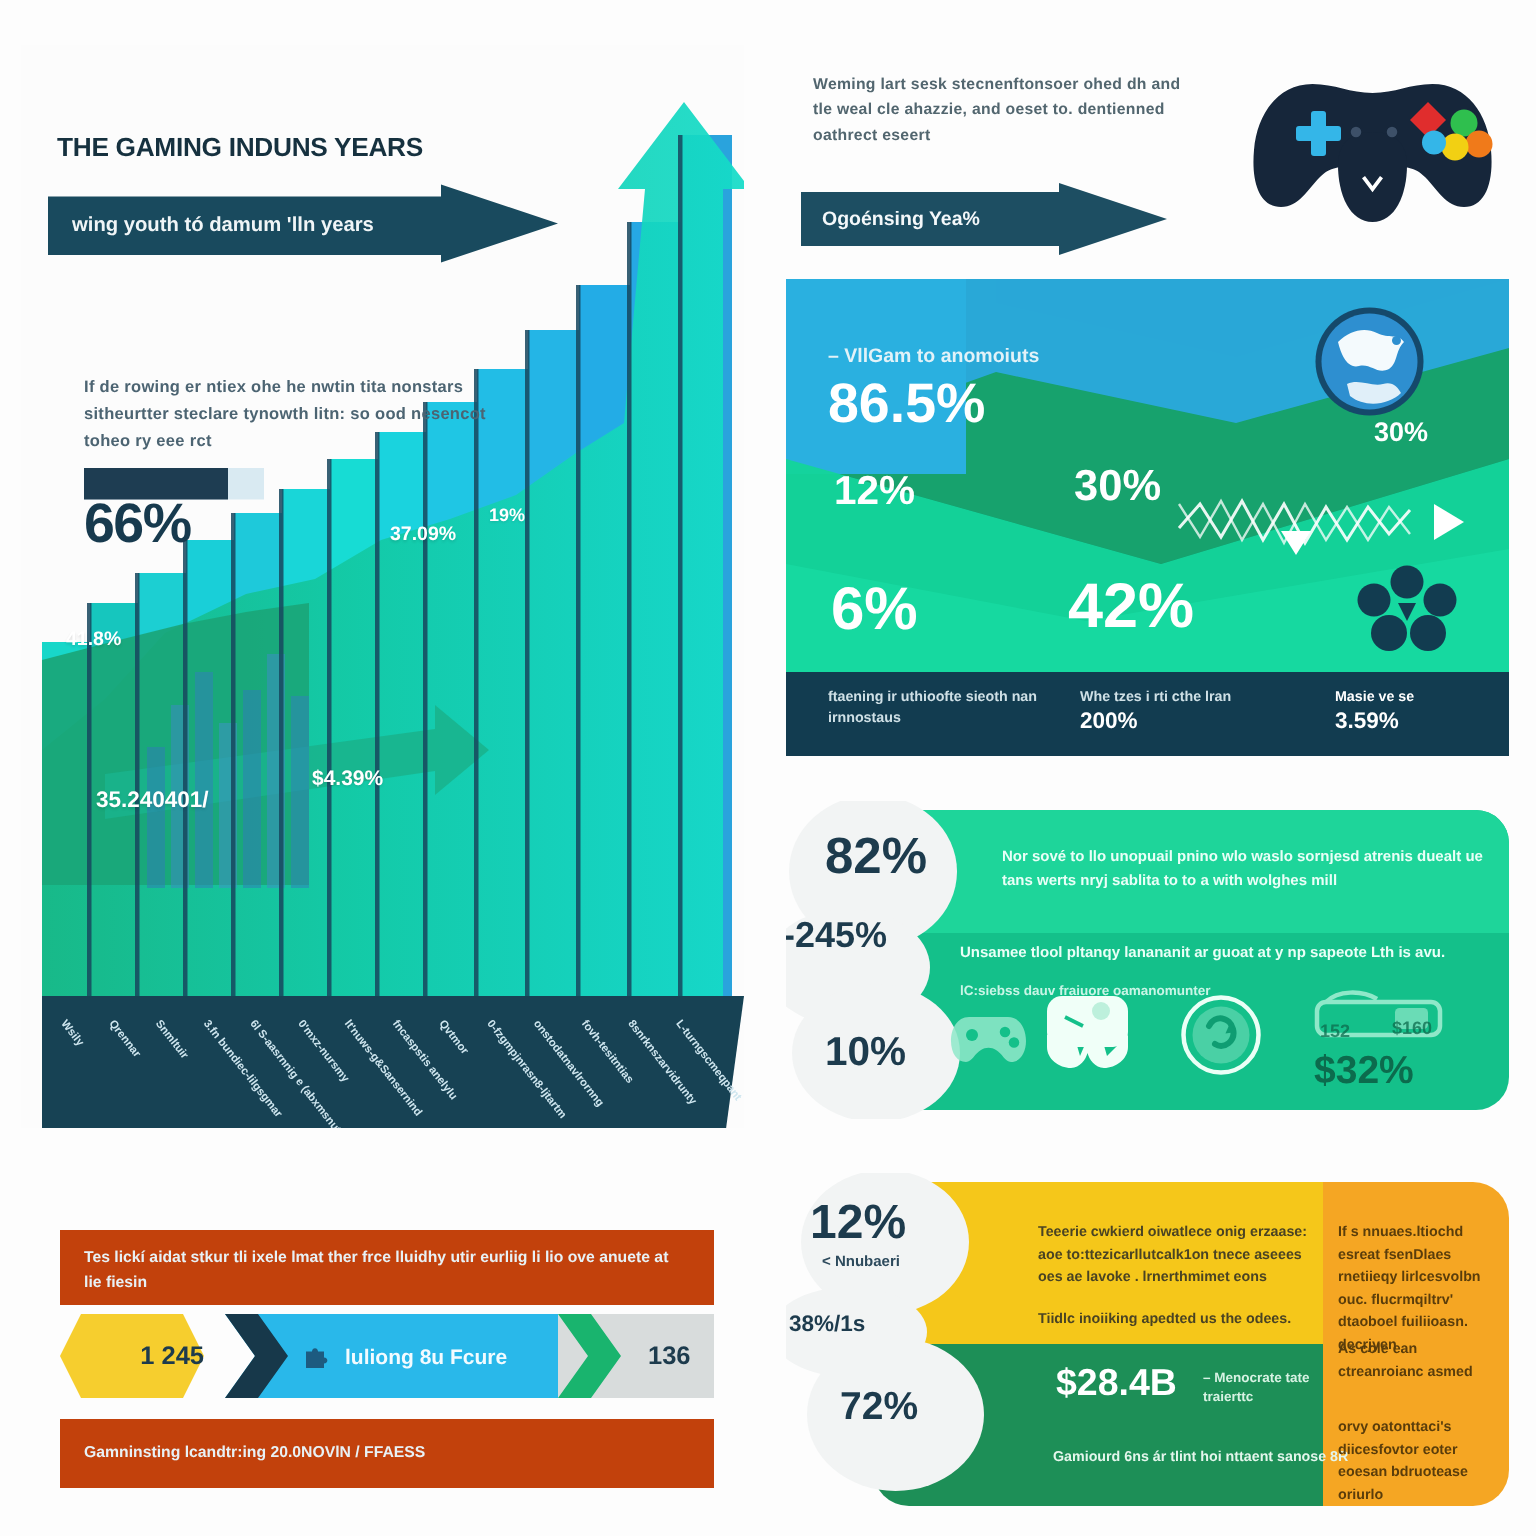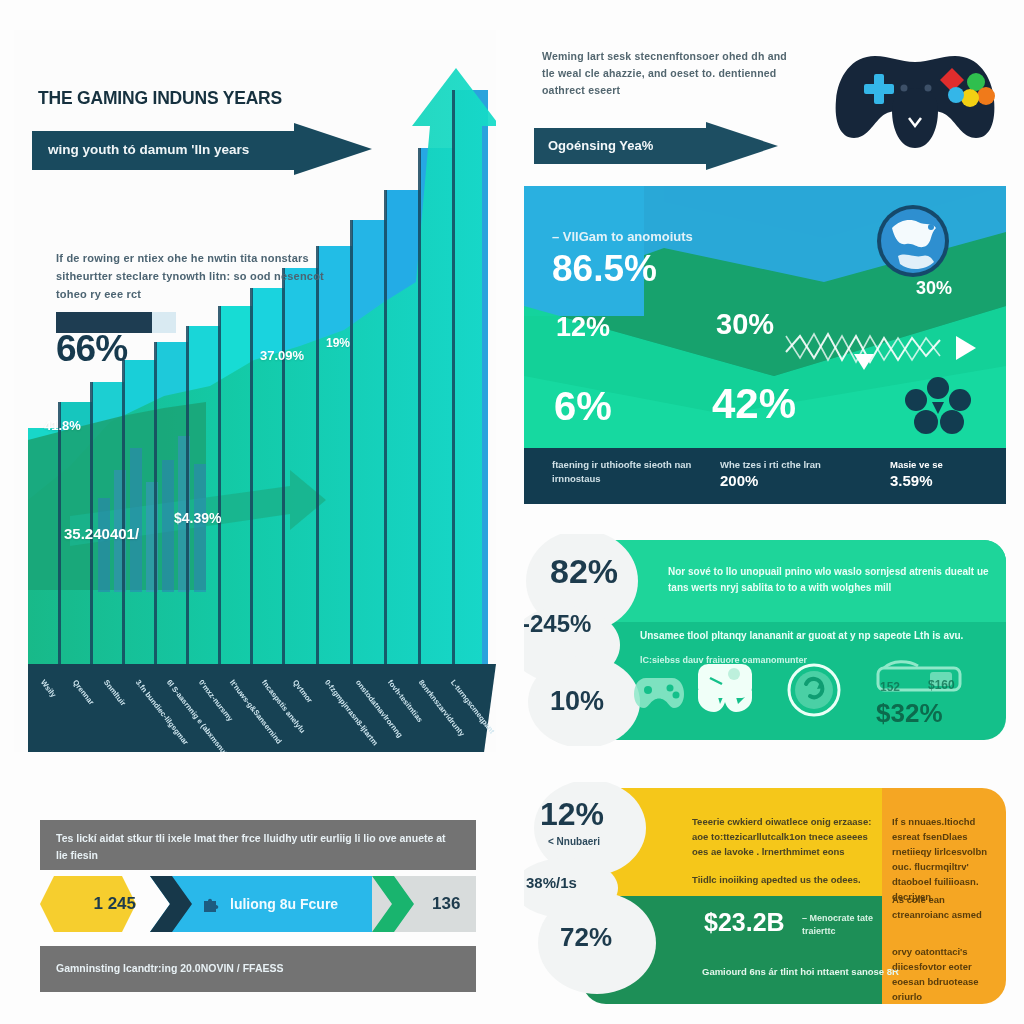--- a/index.html
+++ b/index.html
@@ -129,21 +129,21 @@
     position: absolute; font-weight: 800; color: #1d3b4d;
   }
   .card-copy {
     position: absolute; color: #e9fff7; font-size: 10px; line-height: 16px;
     font-weight: 600;
   }
 
   
   #process-panel { left: 14px; top: 806px; width: 482px; height: 200px; }
   .proc-note {
-    position: absolute; background: #737373; color: #e8f1f5;
+    position: absolute; background: #c2410c; color: #e8f1f5;
     font-size: 10.5px; line-height: 17px; font-weight: 600;
   }
   #proc-row { position: absolute; left: 26px; top: 70px; width: 436px; height: 56px; }
   .chev { position: absolute; top: 0; height: 56px; display: flex;
           align-items: center; justify-content: flex-end; }
   .chev-label { font-weight: 800; }
 
   
   #quad-panel { left: 524px; top: 782px; width: 482px; height: 228px; }
   #quad-bg {
@@ -240,21 +240,21 @@
     <div id="lede" class="blur-text">If de rowing er ntiex ohe he nwtin tita nonstars sitheurtter steclare tynowth litn: so ood nesencot toheo ry eee rct</div>
 
     <div id="kpi-bar-track">
       <div id="kpi-bar-fill"></div>
     </div>
     <div id="kpi-value">66%</div>
 
     <div id="chart-data-labels">
         <div class="chart-label" style="left: 30px; top: 388px; font-size: 13px;">41.8%</div>
         <div class="chart-label" style="left: 50px; top: 495px; font-size: 15px;">35.240401/</div>
-        <div class="chart-label" style="left: 160px; top: 480px; font-size: 14px;">$4.39%</div>
+        <div class="chart-label" style="left: 160px; top: 480px; font-size: 14px; padding-left: 34px;">$4.39%</div>
         <div class="chart-label" style="left: 246px; top: 318px; font-size: 13px;">37.09%</div>
         <div class="chart-label" style="left: 312px; top: 306px; font-size: 12px;">19%</div>
       </div>
 
     <div id="axis-band">
       <svg width="468" height="118">
         <path d="M0,0 L468,0 L452,118 L0,118 Z" fill="#174254"></path>
       </svg>
       <div id="axis-ticks">
           <div class="axis-tick" style="left: 18px; top: 14px;">Wsily</div>
@@ -470,21 +470,21 @@
     <div class="bubble" style="left:14px;top:110px;width:118px;height:102px"></div>
 
     <div class="bubble-num" style="left:16px;top:14px;font-size:32px">12%</div>
     <div style="position:absolute;left:24px;top:54px;font-size:10px;font-weight:700;color:#2d4a5c">&lt; Nnubaeri</div>
     <div class="bubble-num" style="left:2px;top:92px;font-size:15px">38%/1s</div>
     <div class="bubble-num" style="left:36px;top:140px;font-size:26px">72%</div>
 
     <div class="quad-copy" style="left:168px;top:32px;width:190px;color:#4a4323">Teeerie cwkierd oiwatlece onig erzaase: aoe to:ttezicarllutcalk1on tnece aseees oes ae lavoke . lrnerthmimet eons</div>
     <div class="quad-copy" style="left:168px;top:90px;width:190px;color:#4a4323">Tiidlc inoiiking apedted us the odees.</div>
 
-    <div style="position:absolute;left:180px;top:126px;font-size:25px;font-weight:800;color:#ffffff">$23.2B</div>
+    <div style="position:absolute;left:180px;top:126px;font-size:25px;font-weight:800;color:#ffffff">$28.4B</div>
     <div style="position:absolute;left:278px;top:130px;font-size:9px;font-weight:700;color:#d7f2e3;width:90px;line-height:13px">– Menocrate tate traierttc</div>
     <div class="quad-copy" style="left:178px;top:182px;width:200px;color:#e4f6ec">Gamiourd 6ns ár tlint hoi nttaent sanose 8R</div>
 
     <div class="quad-copy" style="left:368px;top:32px;width:104px;color:#5a3d0b">If s nnuaes.ltiochd esreat fsenDlaes rnetiieqy lirlcesvolbn ouc. flucrmqiltrv' dtaoboel fuiliioasn. decrjyen</div>
     <div class="quad-copy" style="left:368px;top:110px;width:104px;color:#5a3d0b">As cole ean ctreanroianc asmed</div>
     <div class="quad-copy" style="left:368px;top:162px;width:104px;color:#5a3d0b">orvy oatonttaci's diicesfovtor eoter eoesan bdruotease oriurlo</div>
   </div>
 
 </div>
 

